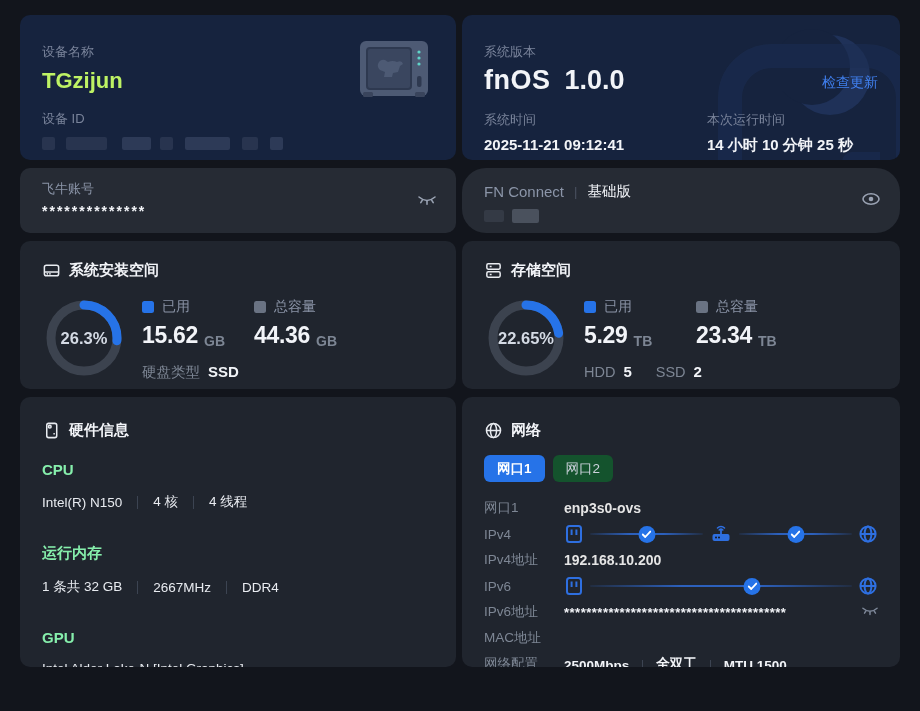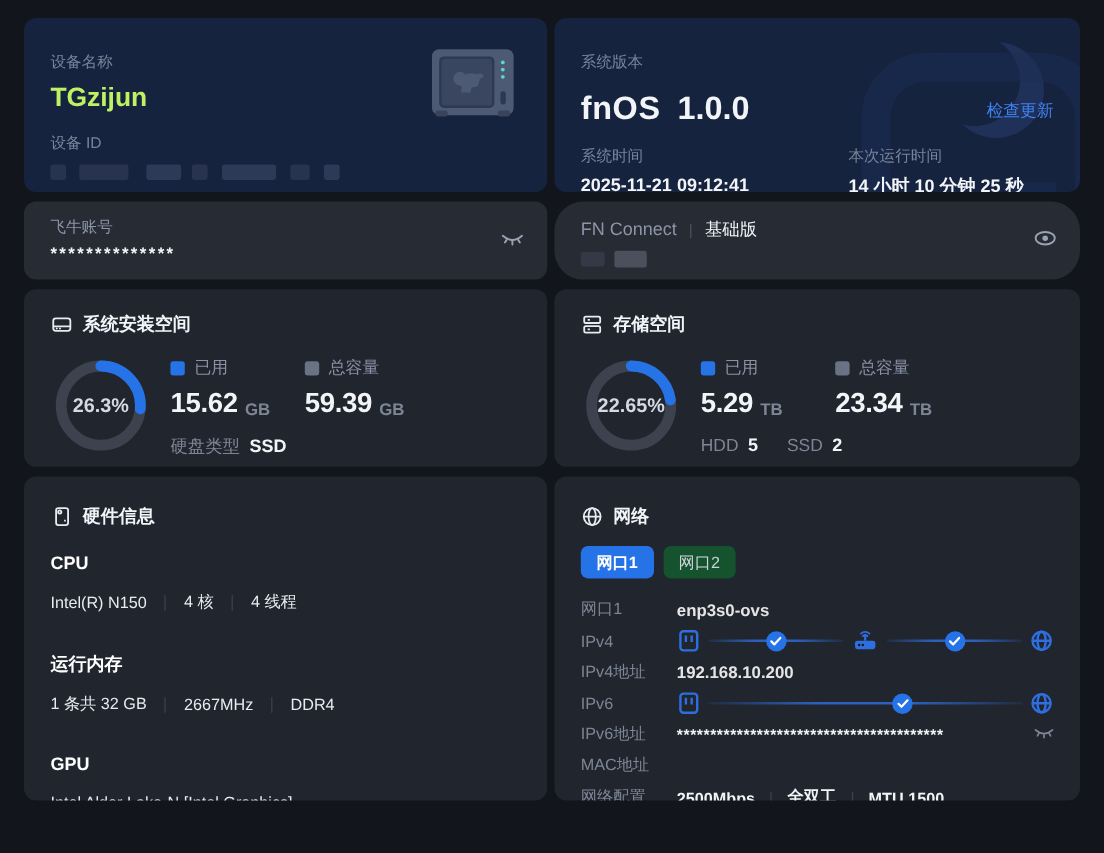--- a/index.html
+++ b/index.html
@@ -17,21 +17,21 @@
   
   .device-card { padding:28px 20px 0 22px; }
   .device-name { font-size:22px; font-weight:bold; color:#bef264; margin-top:7px; }
   .device-id-label { margin-top:16px; }
   .id-blocks { display:flex; align-items:center; margin-top:9px; }
   .idb { height:13px; background:#28344f; border-radius:2px; }
   .nas-illustration { position:absolute; right:20px; top:25px; }
 
   
   .version-card { padding:28px 22px 0 22px; }
-  .ver-row { display:flex; align-items:flex-end; justify-content:space-between; margin-top:14px; }
+  .ver-row { display:flex; align-items:flex-end; justify-content:space-between; margin-top:4px; }
   .os-name { font-size:27px; font-weight:bold; color:#f2f4f8; letter-spacing:.5px; }
   .os-ver { font-size:27px; font-weight:bold; color:#f2f4f8; margin-left:14px; }
   .update-link { font-size:14px; color:#4080f0; cursor:pointer; margin-bottom:4px; position:relative; z-index:2; }
   .time-cols { display:flex; margin-top:15px; position:relative; z-index:2; }
   .time-col1 { width:223px; }
   .time-val { font-size:15px; font-weight:bold; color:#f2f4f8; margin-top:7px; }
   .moon-deco { position:absolute; right:28px; top:8px; width:90px; height:110px; z-index:0; }
   .logo-deco { position:absolute; right:-24px; bottom:-70px; z-index:0; opacity:.55; }
 
   
@@ -66,21 +66,21 @@
   .val-col { width:112px; display:flex; align-items:flex-end; gap:6px; }
   .big-val { font-size:23px; font-weight:bold; color:#f2f4f8; letter-spacing:-.3px; }
   .unit { font-size:14px; font-weight:bold; color:#7d8694; }
   .space-bottom { display:flex; align-items:baseline; gap:8px; margin-top:14px; font-size:14.5px; }
   .sb-lbl { color:#7d8694; }
   .sb-val { color:#f2f4f8; font-weight:bold; font-size:15px; }
   .space-bottom .gap2 { width:8px; }
 
   
   .hw-card { padding:24px 20px 0 22px; }
-  .hw-section-label { font-size:15px; font-weight:bold; color:#ffffff; }
+  .hw-section-label { font-size:15px; font-weight:bold; color:#86efac; }
   .hw-row { display:flex; align-items:center; font-size:13.5px; color:#e8ebf0; margin-top:15px; }
   .vdiv { width:1px; height:13px; background:#3c4452; margin:0 15px; }
   .hw-gap { height:33px; }
   .hw-title-gap { height:21px; }
 
   
   .net-card { padding:24px 20px 0 22px; }
   .tabs { display:flex; gap:8px; margin-top:15px; }
   .tab { height:27px; padding:0 13px; display:flex; align-items:center; border-radius:6px;
     font-size:13.5px; cursor:pointer; }
@@ -222,21 +222,21 @@
             <span class="sq sq-gray"></span>
             <span class="legend-lbl">总容量</span>
           </div>
         </div>
         <div class="vals-row">
           <div class="val-col">
             <span class="big-val">15.62</span>
             <span class="unit">GB</span>
           </div>
           <div class="val-col">
-            <span class="big-val">59.39</span>
+            <span class="big-val">44.36</span>
             <span class="unit">GB</span>
           </div>
         </div>
         <div class="space-bottom">
           <span class="sb-lbl">硬盘类型</span>
           <span class="sb-val">SSD</span>
         </div>
       </div>
     </div>
   </div>

